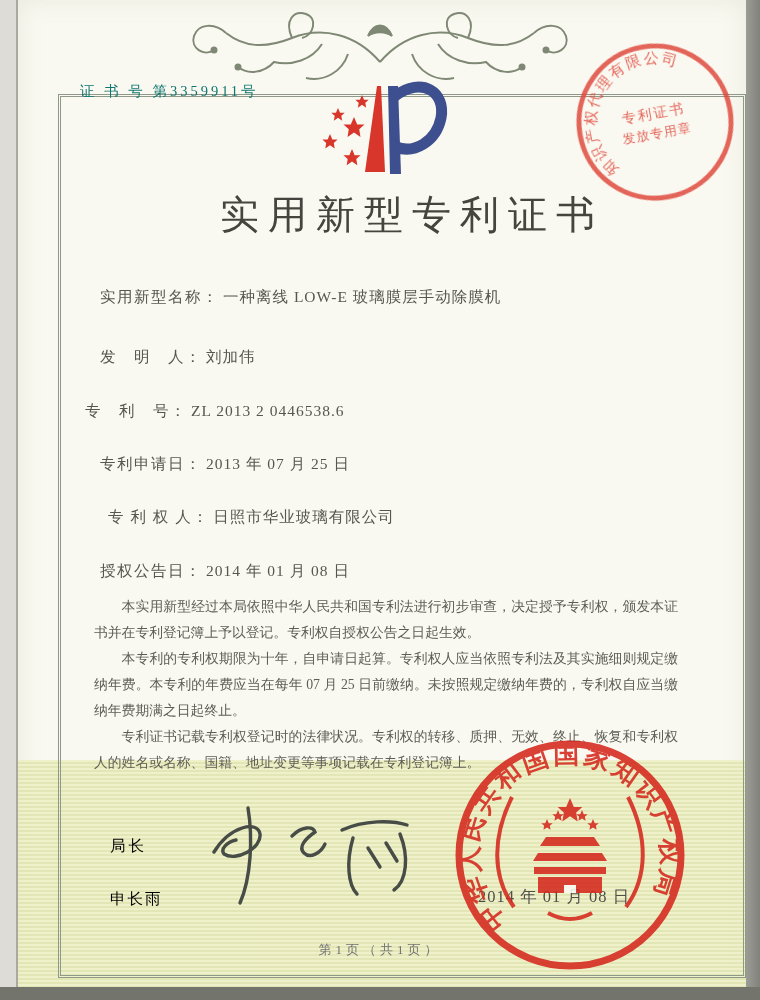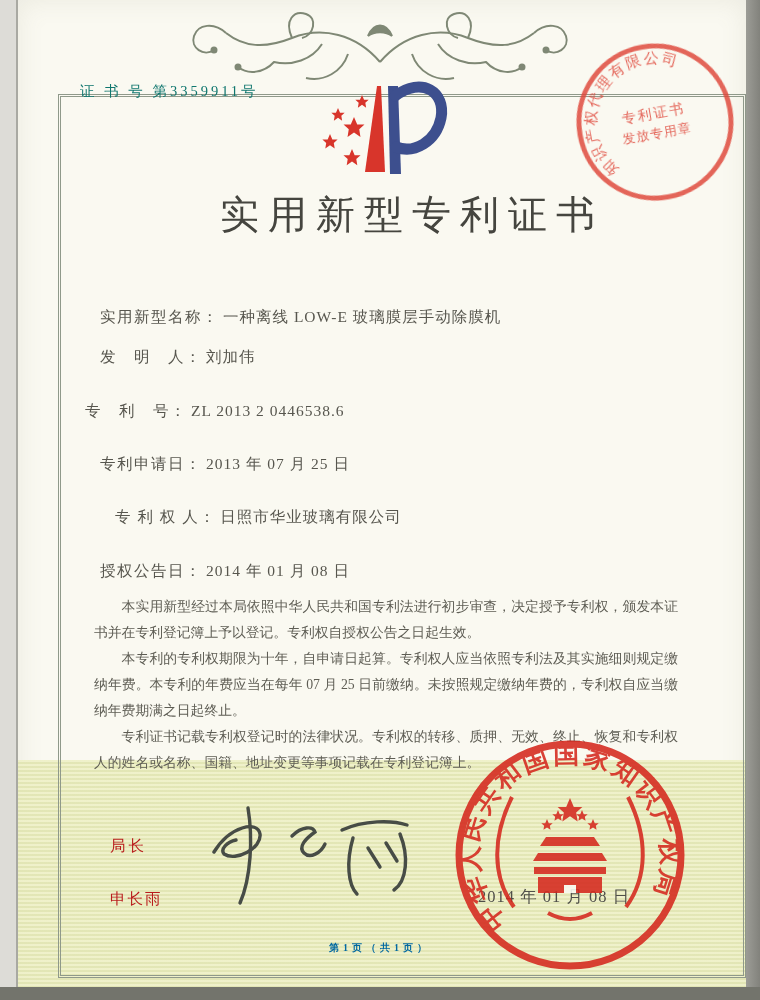--- a/index.html
+++ b/index.html
@@ -35,32 +35,32 @@
     text-align:center;font-size:39px;font-weight:400;color:#45453f;letter-spacing:9px;padding-left:32px;
   }
   .field-row{position:absolute;z-index:3;white-space:nowrap;font-size:15.5px;color:#57564e;letter-spacing:1px;}
   .field-row .lbl{letter-spacing:1.5px;}
   .field-row .val{margin-left:4px;}
   .paragraphs{
     position:absolute;left:94px;top:594px;width:584px;z-index:3;
     font-size:13.8px;line-height:1.88;color:#5e5d54;text-align:justify;
   }
   .paragraphs p{margin:0;text-indent:2em;}
-  .signer{position:absolute;left:110px;top:836px;z-index:3;font-size:15.5px;color:#b91c1c;letter-spacing:3px;}
+  .signer{position:absolute;left:110px;top:836px;z-index:3;font-size:15.5px;color:#000000;letter-spacing:3px;}
   .signer .name{margin-top:32px;letter-spacing:2px;}
   .signature{position:absolute;left:196px;top:798px;z-index:3;}
   .issue-date{
     position:absolute;left:478px;top:886px;z-index:3;
     font-size:16.5px;color:#4f4f49;letter-spacing:1px;white-space:nowrap;
   }
   .seal-cnipa{position:absolute;left:450px;top:735px;z-index:4;opacity:.88;}
   .seal-agency{position:absolute;left:573px;top:40px;z-index:4;opacity:.82;transform:rotate(-10deg);filter:blur(.5px);}
   .page-footer{
     position:absolute;left:0;top:941px;width:760px;z-index:3;text-align:center;
-    font-size:10px;color:#0369a1;letter-spacing:4px;font-weight:bold;
+    font-size:13px;color:#737373;letter-spacing:4px;
   }
 </style>
 </head>
 <body>
 
 <div class="stage">
 
   <div class="paper"></div>
   <div class="stripes"></div>
   <div class="edge-left"></div>
@@ -109,33 +109,33 @@
       <textPath href="#agArc" startOffset="13%">知识产权代理有限公司</textPath>
     </text>
     <text x="82" y="78" text-anchor="middle" font-size="14" fill="#df4538" letter-spacing="2">专利证书</text>
     <text x="82" y="98" text-anchor="middle" font-size="13" fill="#df4538" letter-spacing="1">发放专用章</text>
   </svg>
 
   <div class="cert-number">证 书 号 第3359911号</div>
 
   <div class="title">实用新型专利证书</div>
 
-  <div class="field-row" style="left:100px;top:287px;margin-top:20px;">
+  <div class="field-row" style="left:100px;top:287px;">
     <span class="lbl">实用新型名称：</span><span class="val">一种离线 LOW-E 玻璃膜层手动除膜机</span>
   </div>
   <div class="field-row" style="left:100px;top:347px;">
     <span class="lbl">发　明　人：</span><span class="val">刘加伟</span>
   </div>
   <div class="field-row" style="left:85px;top:401px;">
     <span class="lbl">专　利　号：</span><span class="val">ZL 2013 2 0446538.6</span>
   </div>
   <div class="field-row" style="left:100px;top:454px;">
     <span class="lbl">专利申请日：</span><span class="val">2013 年 07 月 25 日</span>
   </div>
-  <div class="field-row" style="left:115px;top:507px;">
+  <div class="field-row" style="left:108px;top:507px;">
     <span class="lbl">专 利 权 人：</span><span class="val">日照市华业玻璃有限公司</span>
   </div>
   <div class="field-row" style="left:100px;top:561px;">
     <span class="lbl">授权公告日：</span><span class="val">2014 年 01 月 08 日</span>
   </div>
 
   <div class="paragraphs">
     <p>本实用新型经过本局依照中华人民共和国专利法进行初步审查，决定授予专利权，颁发本证书并在专利登记簿上予以登记。专利权自授权公告之日起生效。</p>
     <p>本专利的专利权期限为十年，自申请日起算。专利权人应当依照专利法及其实施细则规定缴纳年费。本专利的年费应当在每年 07 月 25 日前缴纳。未按照规定缴纳年费的，专利权自应当缴纳年费期满之日起终止。</p>
     <p>专利证书记载专利权登记时的法律状况。专利权的转移、质押、无效、终止、恢复和专利权人的姓名或名称、国籍、地址变更等事项记载在专利登记簿上。</p>

